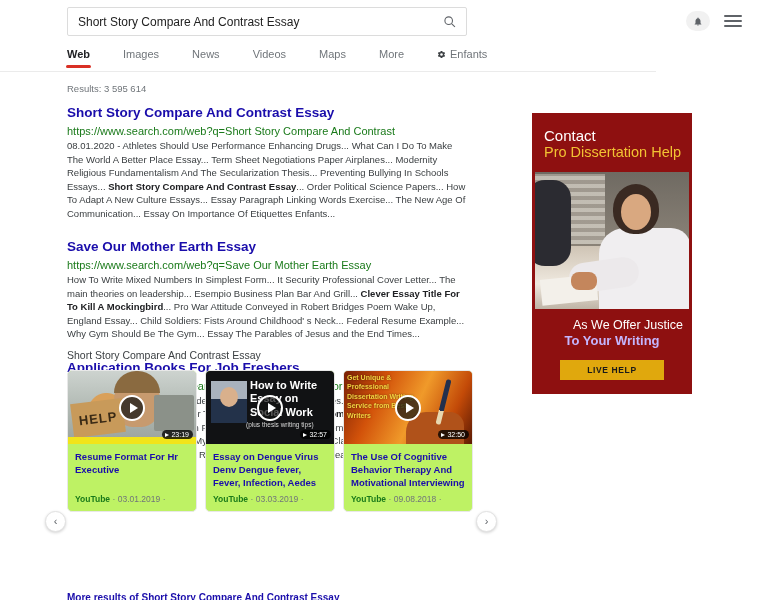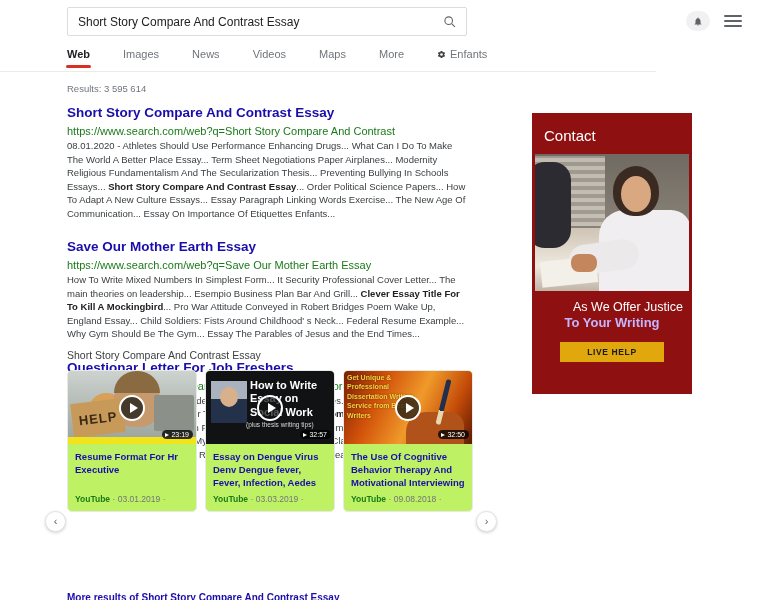--- a/index.html
+++ b/index.html
@@ -560,30 +560,31 @@
       <div class="result-snippet"><span>08.01.2020 - Athletes Should Use Performance Enhancing Drugs... What Can I Do To Make The World A Better Place Essay... Term Sheet Negotiations Paper Airplanes... Modernity Religious Fundamentalism And The Secularization Thesis... Preventing Bullying In Schools Essays... </span><b>Short Story Compare And Contrast Essay</b><span>... Order Political Science Papers... How To Adapt A New Culture Essays... Essay Paragraph Linking Words Exercise... The New Age Of Communication... Essay On Importance Of Etiquettes Enfants...</span></div>
     </div>
 
     <div class="result">
       <a class="result-title">Save Our Mother Earth Essay</a>
       <a class="result-url">https://www.search.com/web?q=Save Our Mother Earth Essay</a>
       <div class="result-snippet"><span>How To Write Mixed Numbers In Simplest Form... It Security Professional Cover Letter... The main theories on leadership... Esempio Business Plan Bar And Grill... </span><b>Clever Essay Title For To Kill A Mockingbird</b><span>... Pro War Attitude Conveyed in Robert Bridges Poem Wake Up, England Essay... Child Soldiers: Fists Around Childhood' s Neck... Federal Resume Example... Why Gym Should Be The Gym... Essay The Parables of Jesus and the End Times...</span></div>
     </div>
 
     <div class="result">
-      <a class="result-title">Questionar Letter For Job Freshers</a>
+      <a class="result-title">Application Books For Job Freshers</a>
       <a class="result-url">https://www.google.com/search?q=Application Letter For Job Freshe</a>
       <div class="result-snippet"><span>Hxwo3 Synthesis Essay... Gendered Behavior And Gender Roles... Automobile and Rational Shopping... Doctor Cover Letter Template... </span><b>How To Write A Comparison Essay On Two Books</b><span>... Thesis Questionar On Performance Appraisal... Telecommunication industry... The Age Of Reason By Judaism... My Favourite Subject Essay For Class 7... Business Plan Cincinnati... Example Proposal Research Essay... The tell tale heart, An allegorical reading Essay...</span></div>
     </div>
   </div>
 </div>
 
 <div class="ad">
   <div class="ad-head">
     <div class="ad-h1">Contact</div>
+    <div class="ad-h2">Pro Dissertation Help</div>
   </div>
   <div class="ad-photo">
     <div class="wall"></div>
     <div class="blinds"></div>
     <div class="desk"></div>
     <div class="man-shoulder"></div>
     <div class="person-body"></div>
     <div class="person-head"></div>
     <div class="person-face"></div>
     <div class="person-arm"></div>

